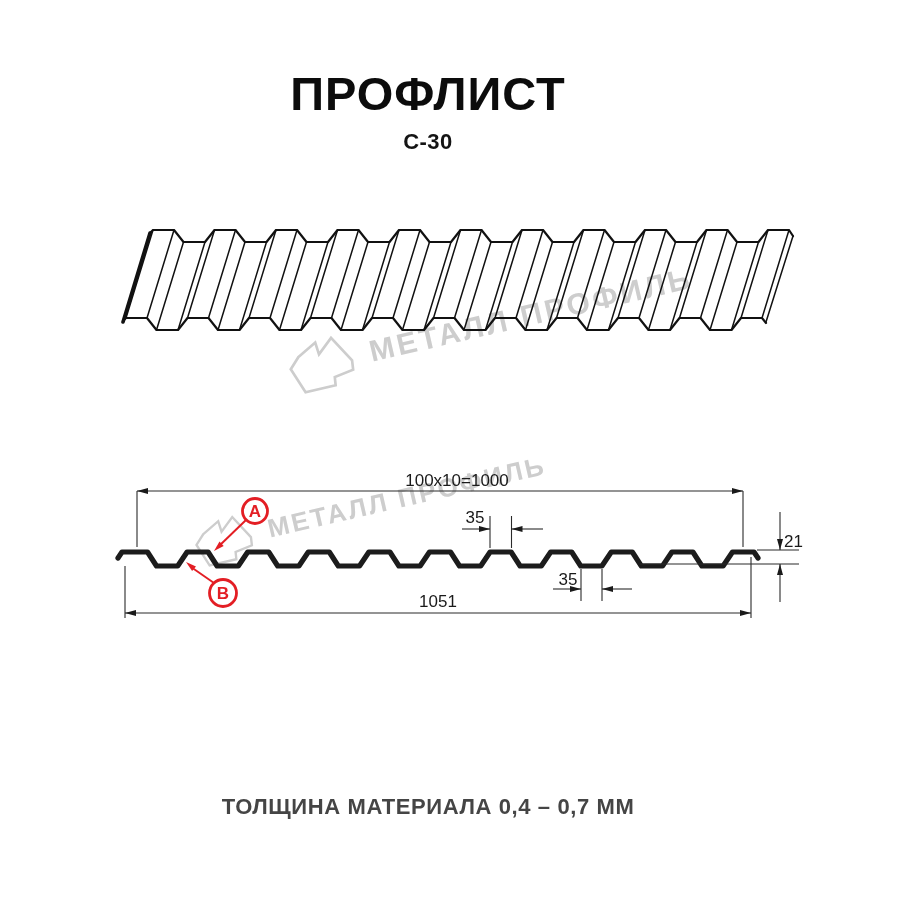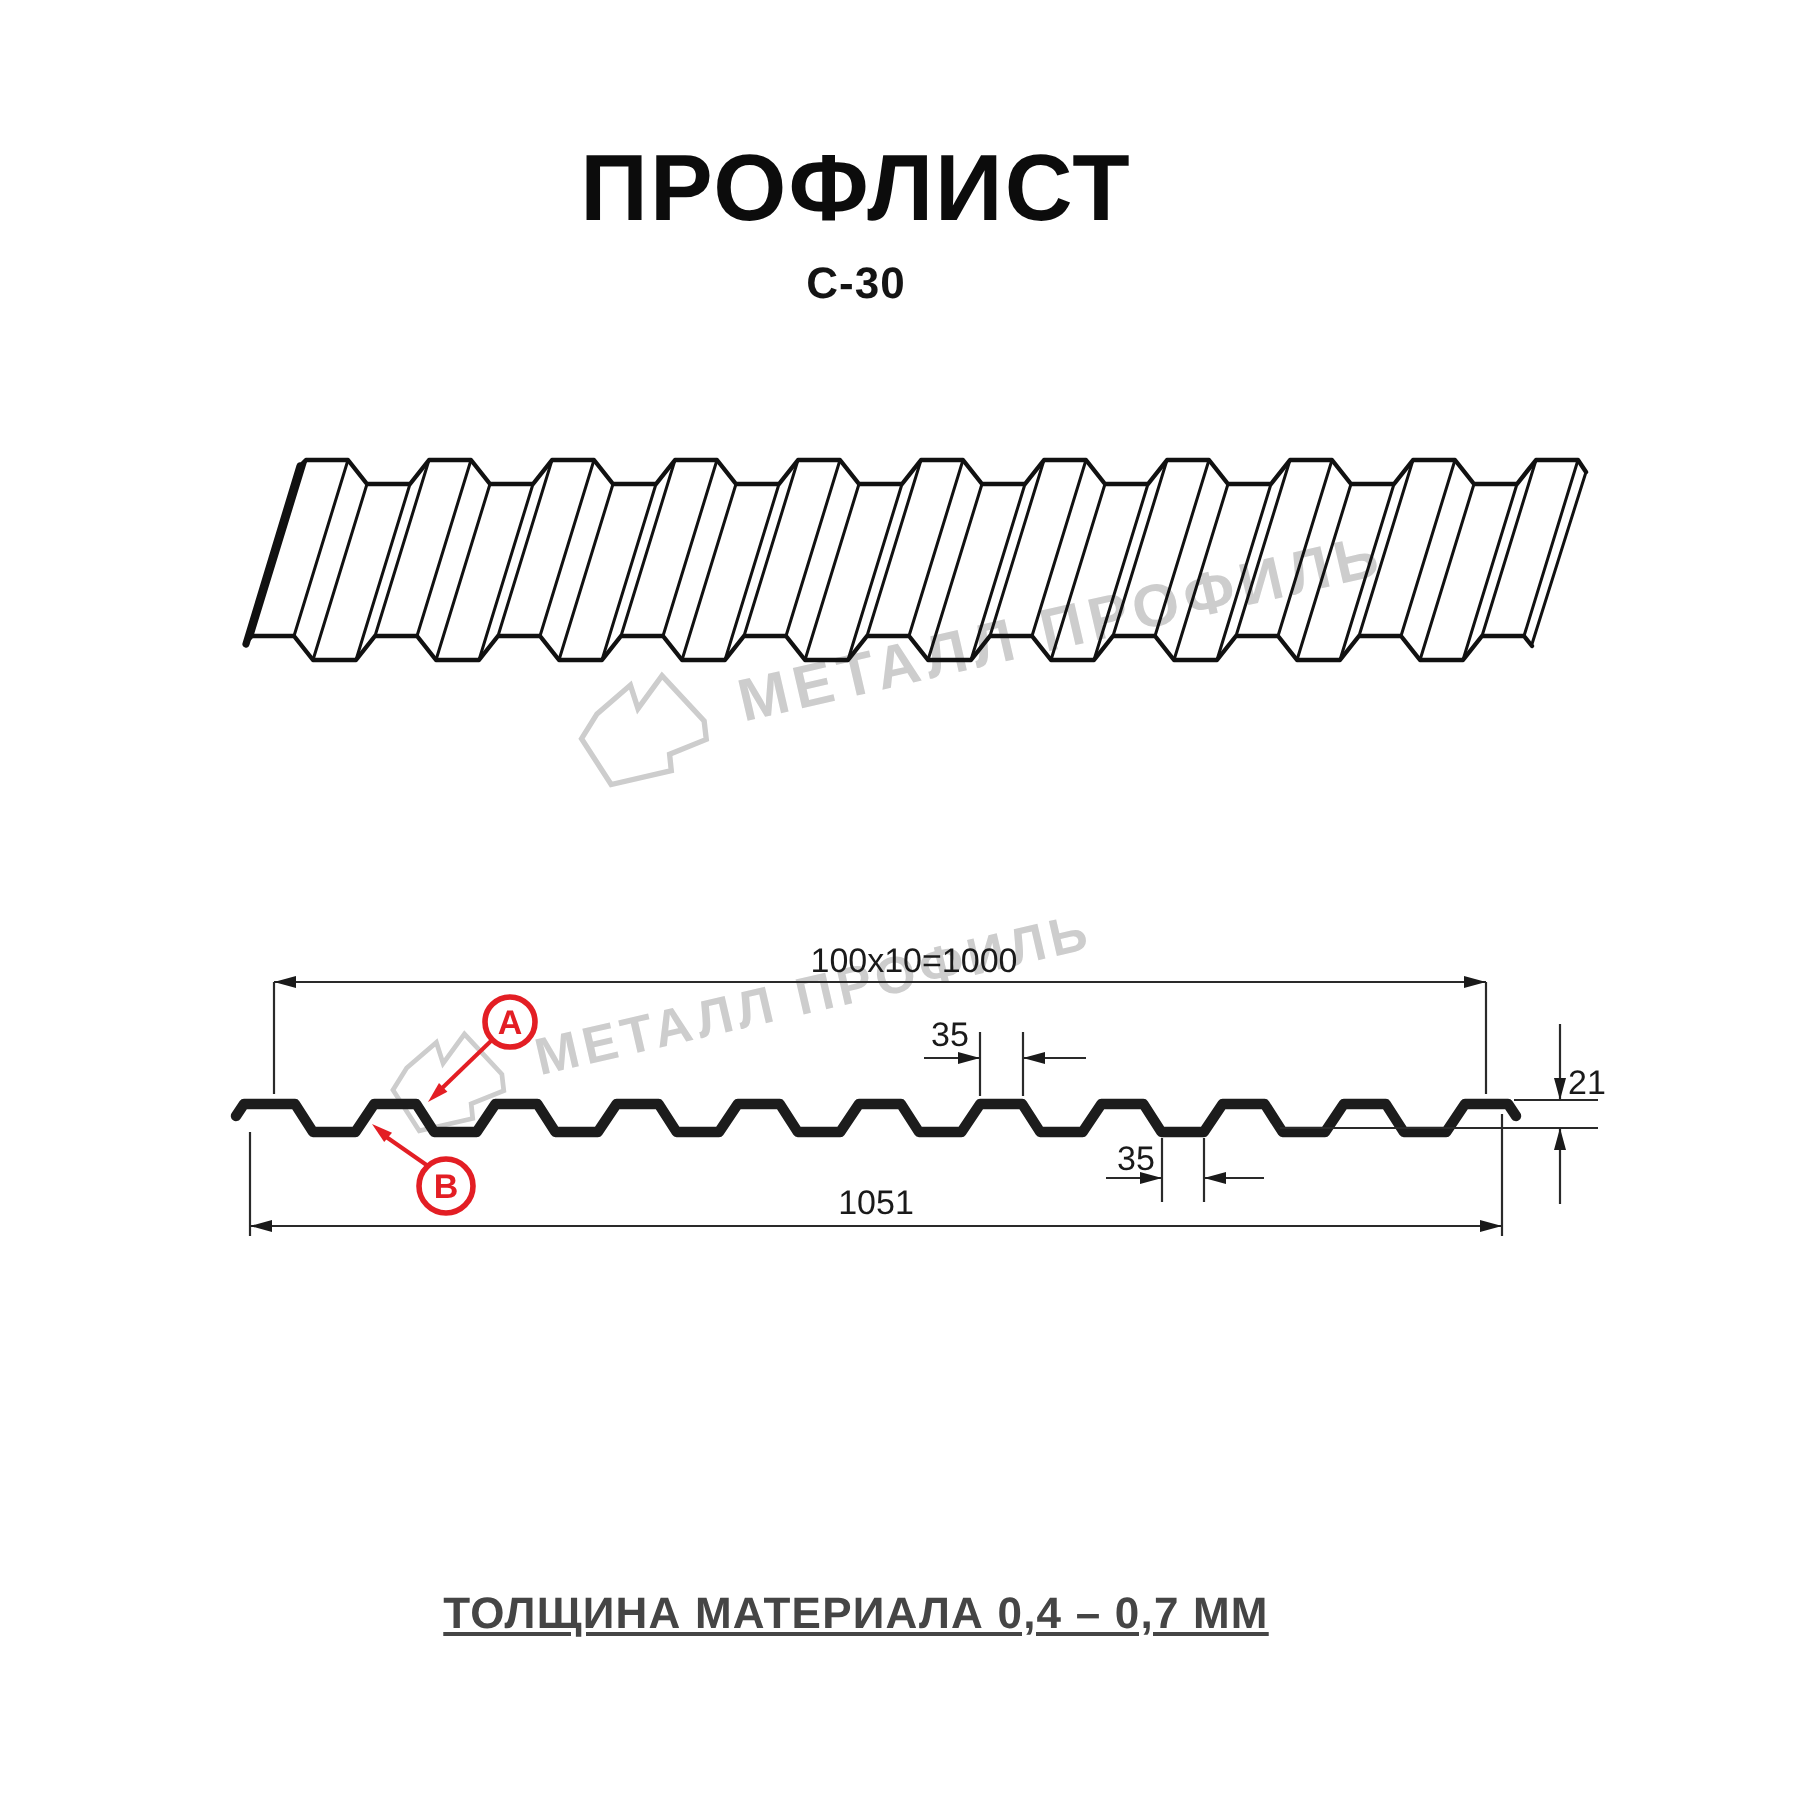--- a/index.html
+++ b/index.html
@@ -9,21 +9,21 @@
   }
   .title-wrap{position:absolute;top:70px;left:0;right:0;text-align:center;z-index:3;}
   .title{
     font-size:47px;font-weight:800;color:#0c0c0c;letter-spacing:1px;line-height:1;
   }
   .subtitle{
     margin-top:12px;font-size:22px;font-weight:600;color:#141414;letter-spacing:0.5px;
   }
   .footer-text{
     position:absolute;top:794px;left:0;right:0;text-align:center;z-index:3;
-    font-size:22px;font-weight:700;color:#454545;letter-spacing:0.6px;text-decoration:underline;
+    font-size:22px;font-weight:700;color:#454545;letter-spacing:0.6px;
   }
   .watermark{
     position:absolute;display:flex;align-items:center;gap:12px;z-index:1;
     color:#cdcdcd;font-weight:700;white-space:nowrap;
     transform-origin:left center;transform:rotate(-13deg);
   }
   .wm-1{left:288px;top:341px;font-size:30px;letter-spacing:3px;}
   .wm-2{left:194px;top:520px;font-size:26px;letter-spacing:2.5px;}
   .wm-logo{flex:0 0 auto;}
   #drawing{position:absolute;left:0;top:0;z-index:2;}

